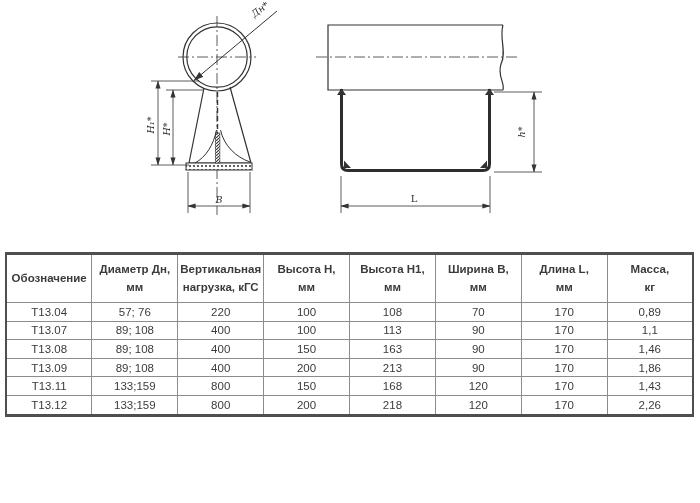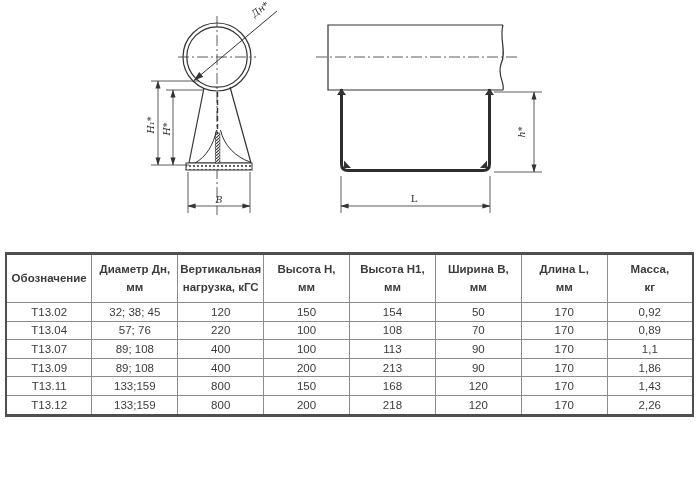--- a/index.html
+++ b/index.html
@@ -135,50 +135,50 @@
           <th>Вертикальная<br>нагрузка, кГС</th>
           <th>Высота Н,<br>мм</th>
           <th>Высота Н1,<br>мм</th>
           <th>Ширина В,<br>мм</th>
           <th>Длина L,<br>мм</th>
           <th>Масса,<br>кг</th>
         </tr>
       </thead>
     <tbody>
         <tr>
-          <td>Т13.02</td>
-          <td>32; 38; 45</td>
-          <td>120</td>
-          <td>150</td>
-          <td>154</td>
-          <td>50</td>
-          <td>170</td>
-          <td>0,92</td>
-        </tr>
-        <tr>
           <td>Т13.04</td>
           <td>57; 76</td>
           <td>220</td>
           <td>100</td>
           <td>108</td>
           <td>70</td>
           <td>170</td>
           <td>0,89</td>
         </tr>
         <tr>
           <td>Т13.07</td>
           <td>89; 108</td>
           <td>400</td>
           <td>100</td>
           <td>113</td>
           <td>90</td>
           <td>170</td>
           <td>1,1</td>
         </tr>
         <tr>
+          <td>Т13.08</td>
+          <td>89; 108</td>
+          <td>400</td>
+          <td>150</td>
+          <td>163</td>
+          <td>90</td>
+          <td>170</td>
+          <td>1,46</td>
+        </tr>
+        <tr>
           <td>Т13.09</td>
           <td>89; 108</td>
           <td>400</td>
           <td>200</td>
           <td>213</td>
           <td>90</td>
           <td>170</td>
           <td>1,86</td>
         </tr>
         <tr>

